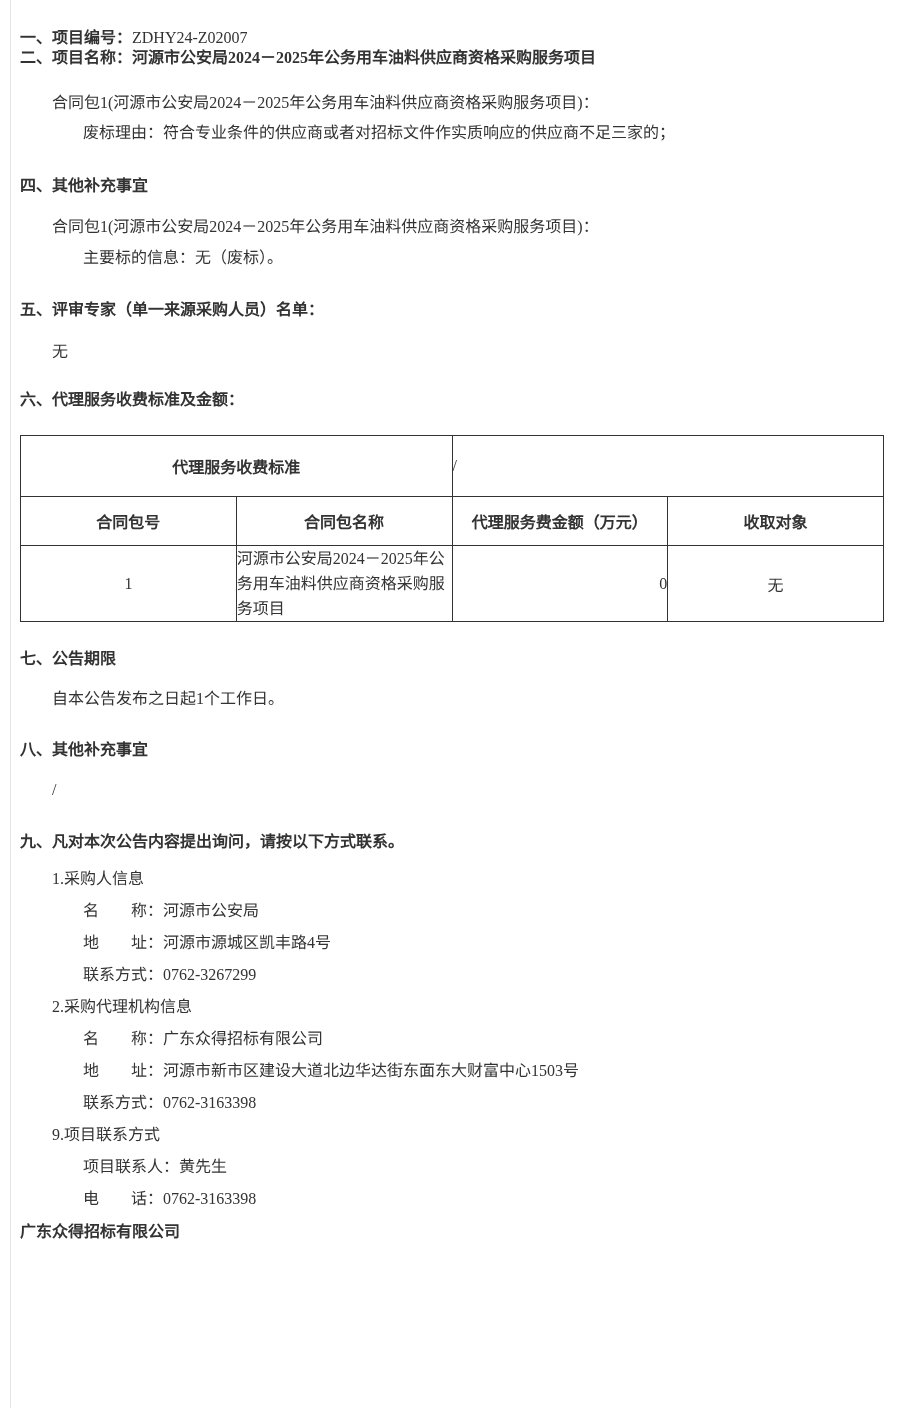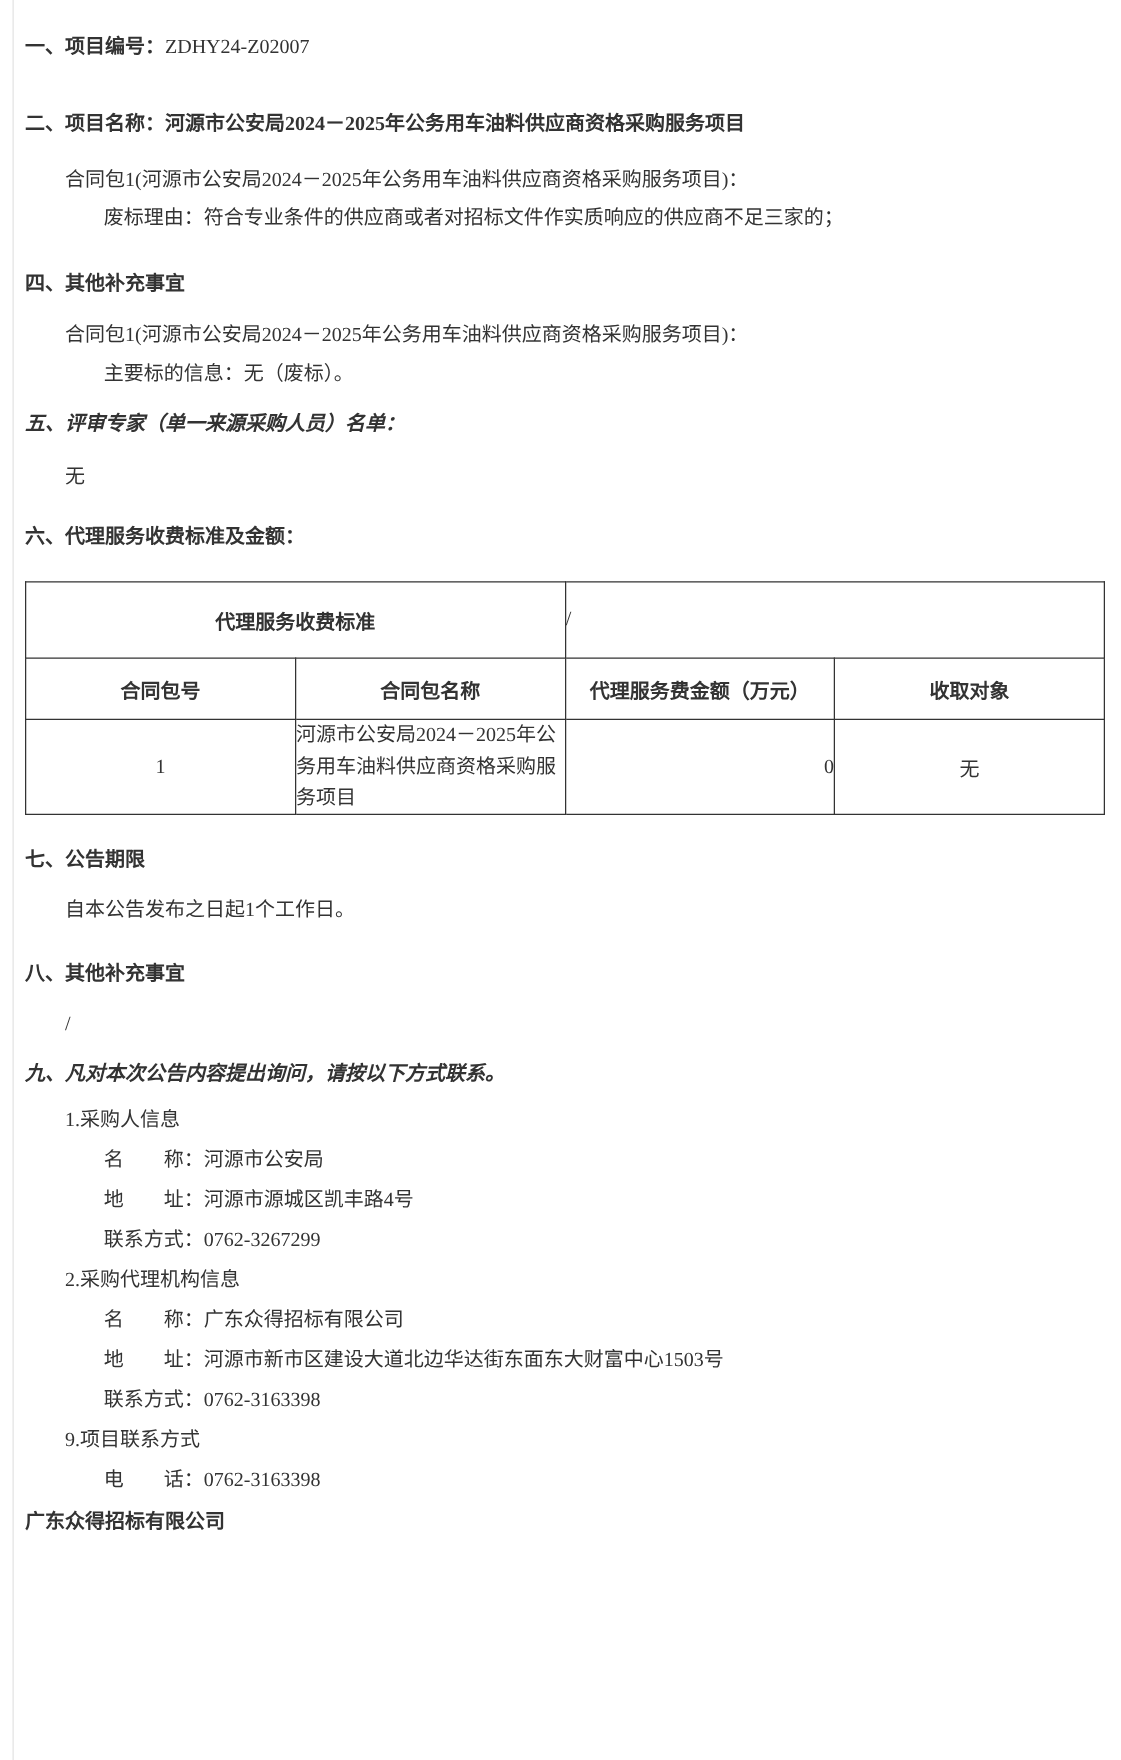--- a/index.html
+++ b/index.html
@@ -27,25 +27,25 @@
   }
   .line {
     line-height: 20px;
     white-space: pre-wrap;
   }
   .h { font-weight: 700; }
   .ind1 { padding-left: 32px; }
   .ind2 { padding-left: 63px; }
 
   
-  .mt28 { margin-top: 28px; }  .mt42 { margin-top: 42px; }
+  .mt28 { margin-top: 28px; }  .mt42 { }
   .mt36 { margin-top: 36px; }  .mt25 { margin-top: 25px; }
   .mt10 { margin-top: 10px; }  .mt33 { margin-top: 33px; }
   .mt21 { margin-top: 21px; }  .mt11 { margin-top: 11px; }
-  .mt32 { margin-top: 20px; font-style: italic; }  .mt22 { margin-top: 22px; }
+  .mt32 { margin-top: 32px; }  .mt22 { margin-top: 22px; }
   .mt27 { margin-top: 27px; }  .mt20 { margin-top: 20px; }
   .mt31 { margin-top: 31px; }  .mt17 { margin-top: 17px; }
   .mt12 { margin-top: 12px; }  .mt13 { margin-top: 13px; }
 
   table.fee-table {
     margin-top: 25px;
     border-collapse: collapse;
     table-layout: fixed;
     width: 864px;
   }
@@ -125,17 +125,18 @@
   <div class="line ind2 mt12">名　　称：河源市公安局</div>
   <div class="line ind2 mt12">地　　址：河源市源城区凯丰路4号</div>
   <div class="line ind2 mt12">联系方式：0762-3267299</div>
 
   <div class="line ind1 mt12">2.采购代理机构信息</div>
   <div class="line ind2 mt12">名　　称：广东众得招标有限公司</div>
   <div class="line ind2 mt12">地　　址：河源市新市区建设大道北边华达街东面东大财富中心1503号</div>
   <div class="line ind2 mt12">联系方式：0762-3163398</div>
 
   <div class="line ind1 mt12">9.项目联系方式</div>
+  <div class="line ind2 mt12">项目联系人：黄先生</div>
   <div class="line ind2 mt12">电　　话：0762-3163398</div>
 
   <div class="line sign mt13">广东众得招标有限公司</div>
 
 </div>
 
 </body></html>

